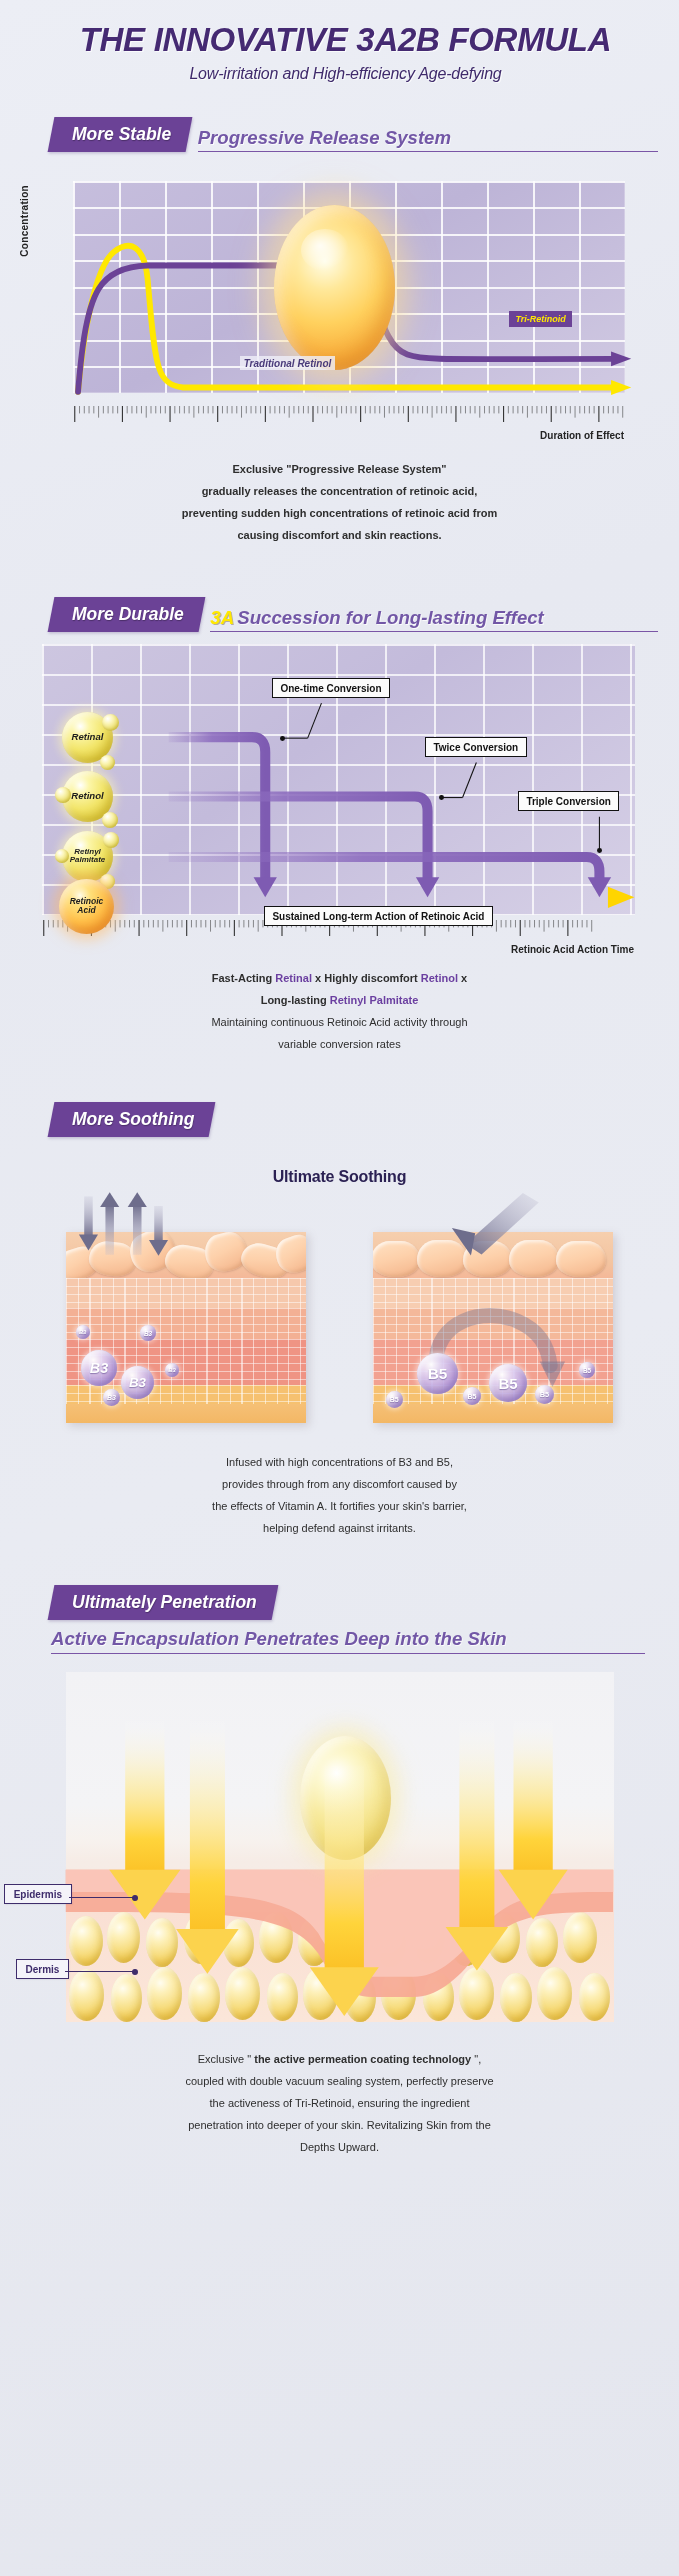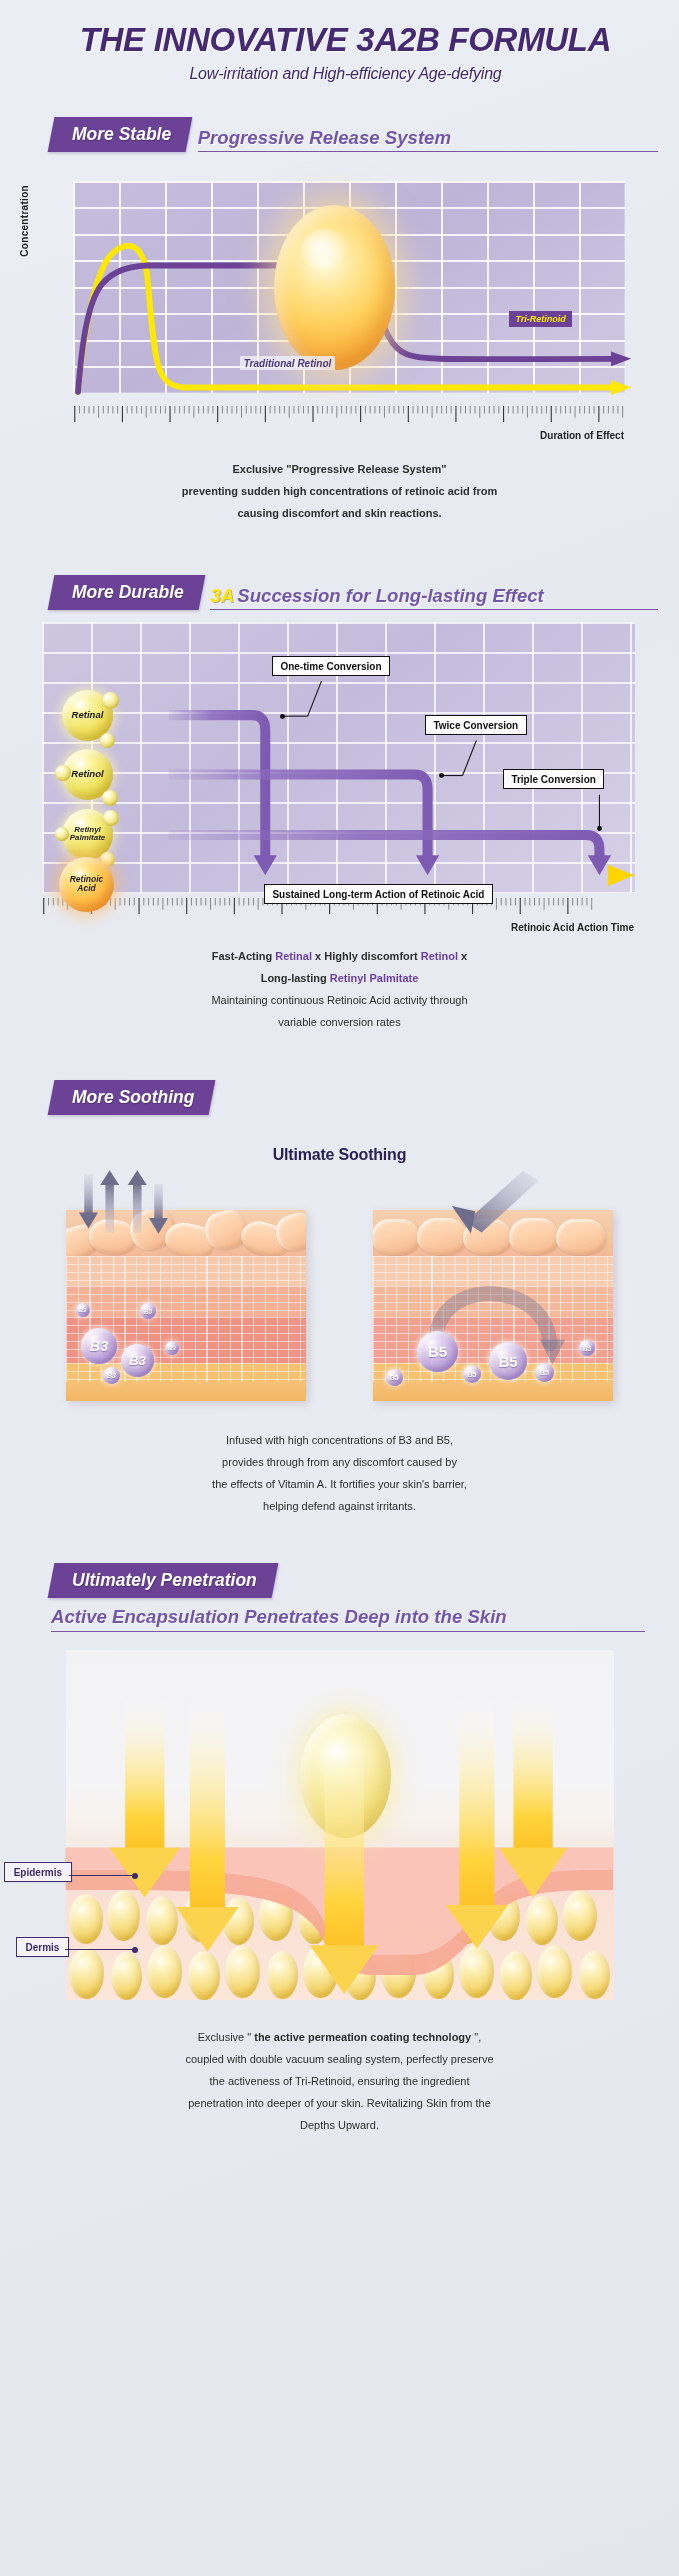--- a/index.html
+++ b/index.html
@@ -350,20 +350,21 @@
         <line x1="1028" x2="1028" y1="0" y2="14" stroke="#2b2b2b" stroke-width="1"></line>
         <line x1="1037" x2="1037" y1="0" y2="22" stroke="#2b2b2b" stroke-width="1"></line>
       </svg>
     <div class="xlab1">Duration of Effect</div>
   </div>
 
   <div class="caption" style="margin-top:8.5px;">
     <div>
       <span>Exclusive </span><span class="b">"Progressive Release System"</span>
     </div>
+    <div>gradually releases the concentration of retinoic acid,</div>
     <div>preventing sudden high concentrations of retinoic acid from</div>
     <div>causing discomfort and skin reactions.</div>
   </div>
 
   <div style="margin-top:51px;" class="sec-head">
     <div class="badge">
       <span>More Durable</span>
     </div>
     <div class="head-rest">
       <span class="accent">3A</span><span>Succession for Long-lasting Effect</span>
@@ -428,21 +429,21 @@
     <span class="cdot" style="left:280px;top:104px;"></span>
     <svg width="679" height="329" style="position:absolute;left:0;top:0;z-index:6;pointer-events:none;" viewBox="0 0 1280 620">
       <line x1="533" y1="200" x2="580" y2="200" stroke="#111" stroke-width="2"></line>
       <line x1="580" y1="200" x2="606" y2="134" stroke="#111" stroke-width="2"></line>
       <line x1="832" y1="312" x2="872" y2="312" stroke="#111" stroke-width="2"></line>
       <line x1="872" y1="312" x2="898" y2="246" stroke="#111" stroke-width="2"></line>
       <line x1="1130" y1="410" x2="1130" y2="348" stroke="#111" stroke-width="2"></line>
     </svg>
     <div class="callout" style="left:425px;top:105px;">Twice Conversion</div>
     <span class="cdot" style="left:439px;top:163px;"></span>
-    <div class="callout" style="left:503px;top:159px;">Triple Conversion</div>
+    <div class="callout" style="left:518px;top:159px;">Triple Conversion</div>
     <span class="cdot" style="left:597px;top:216px;"></span>
 
     <div class="callout" style="left:264px;top:274px;">Sustained Long-term Action of Retinoic Acid</div>
 
     <svg class="xruler" style="left:42px;top:288px;" width="593" height="18" id="ruler2" viewBox="0 0 1040 34">
         <line x1="2" x2="2" y1="0" y2="30" stroke="#2b2b2b" stroke-width="2"></line>
         <line x1="11" x2="11" y1="0" y2="14" stroke="#2b2b2b" stroke-width="1"></line>
         <line x1="20" x2="20" y1="0" y2="14" stroke="#2b2b2b" stroke-width="1"></line>
         <line x1="29" x2="29" y1="0" y2="14" stroke="#2b2b2b" stroke-width="1"></line>
         <line x1="38" x2="38" y1="0" y2="14" stroke="#2b2b2b" stroke-width="1"></line>

